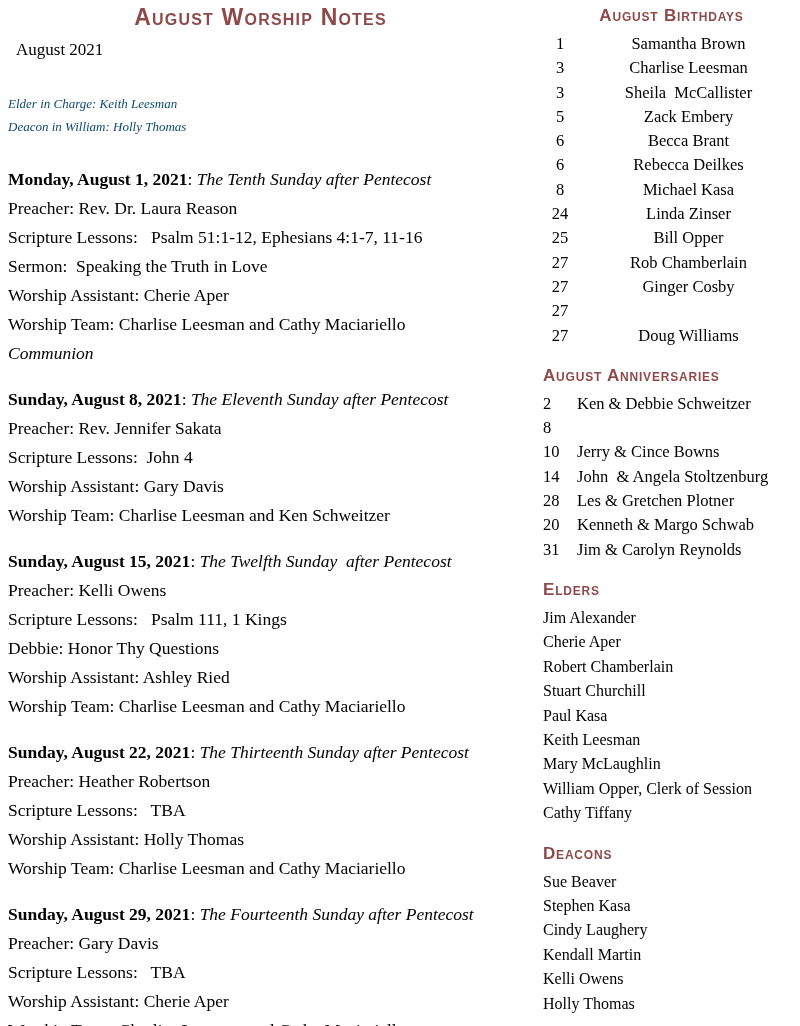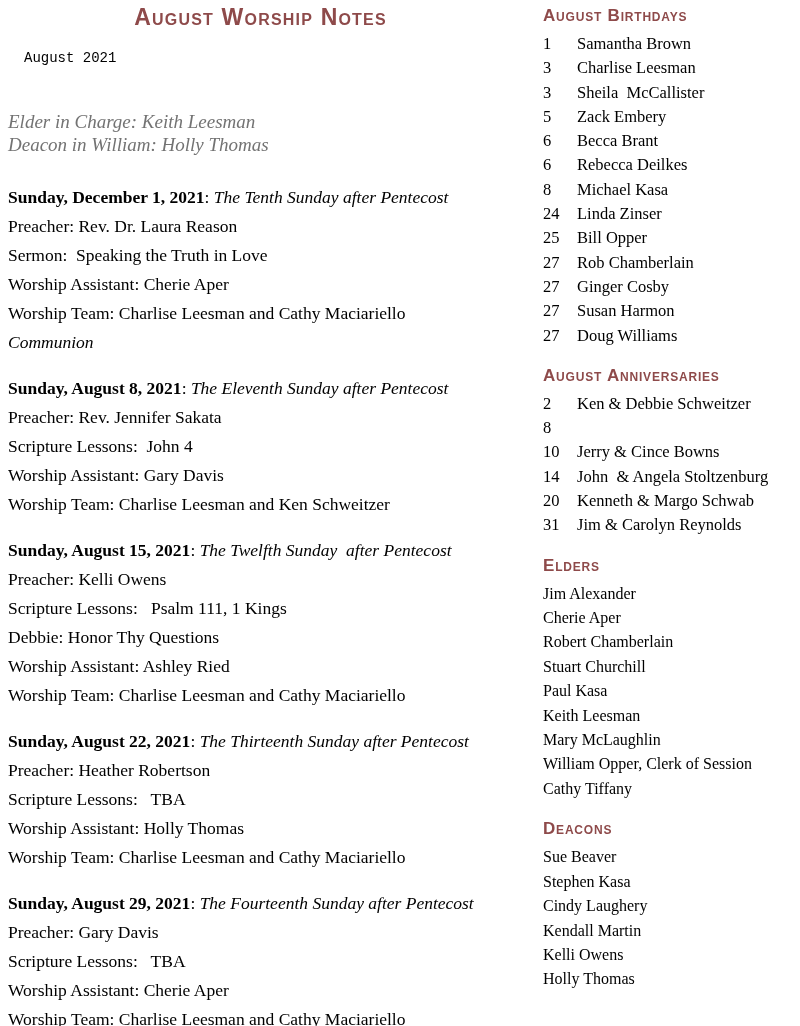--- a/index.html
+++ b/index.html
@@ -25,46 +25,45 @@
     font-variant: small-caps;
     font-weight: bold;
     font-size: 23px;
     letter-spacing: 1.2px;
     color: #8e4a4a;
     line-height: 25px;
     margin: 0;
     text-align: center;
   }
   .page-subtitle {
-    font-size: 14px;
+    font-size: 17px;
     line-height: 24px;
-    margin: 16px;
-    font-family: Liberation Mono, monospace;
+    margin: 8px;
   }
   .charge-block {
-    margin-top: 40px;
-    color: #737373;
+    margin-top: 30px;
+    color: #0c4a6e;
     font-style: italic;
-    font-size: 19px;
+    font-size: 13px;
     line-height: 23px;
   }
   .service {
     margin-top: 17px;
     font-size: 17.5px;
     line-height: 29px;
   }
   .service.first { margin-top: 27px; }
   .service-heading { white-space: pre-wrap; }
   .service-date { font-weight: bold; }
   .service-title { font-style: italic; }
   .service-line { white-space: pre-wrap; }
   .service-note { font-style: italic; }
 
   .section { margin-top: 17px; }
-  .section.first { margin-top: 0; }
+  .section.first { margin-top: 0; text-align: center; }
   .section-heading {
     font-family: "Liberation Sans", sans-serif;
     font-variant: small-caps;
     font-weight: bold;
     font-size: 17px;
     letter-spacing: 0.8px;
     color: #8e4a4a;
     line-height: 21px;
     margin: 0 0 6px 0;
   }
@@ -90,22 +89,23 @@
   <div class="left-col">
     <h1 class="page-title">August Worship Notes</h1>
     <div class="page-subtitle">August 2021</div>
 
     <div class="charge-block">
       <div>Elder in Charge: Keith Leesman</div>
       <div>Deacon in William: Holly Thomas</div>
     </div>
 
     <section class="service first">
-      <div class="service-heading"><span class="service-date">Sunday, December 1, 2021</span><span>: </span><span class="service-title">The Tenth Sunday after Pentecost</span></div>
+      <div class="service-heading"><span class="service-date">Monday, August 1, 2021</span><span>: </span><span class="service-title">The Tenth Sunday after Pentecost</span></div>
       <div class="service-line">Preacher: Rev. Dr. Laura Reason</div>
+      <div class="service-line">Scripture Lessons:   Psalm 51:1-12, Ephesians 4:1-7, 11-16</div>
       <div class="service-line">Sermon:  Speaking the Truth in Love</div>
       <div class="service-line">Worship Assistant: Cherie Aper</div>
       <div class="service-line">Worship Team: Charlise Leesman and Cathy Maciariello</div>
       <div class="service-line service-note">Communion</div>
     </section>
 
     <section class="service">
       <div class="service-heading"><span class="service-date">Sunday, August 8, 2021</span><span>: </span><span class="service-title">The Eleventh Sunday after Pentecost</span></div>
       <div class="service-line">Preacher: Rev. Jennifer Sakata</div>
       <div class="service-line">Scripture Lessons:  John 4</div>
@@ -147,30 +147,31 @@
       <div class="roster-row"><span class="roster-day">3</span><span class="roster-name">Charlise Leesman</span></div>
       <div class="roster-row"><span class="roster-day">3</span><span class="roster-name">Sheila  McCallister</span></div>
       <div class="roster-row"><span class="roster-day">5</span><span class="roster-name">Zack Embery</span></div>
       <div class="roster-row"><span class="roster-day">6</span><span class="roster-name">Becca Brant</span></div>
       <div class="roster-row"><span class="roster-day">6</span><span class="roster-name">Rebecca Deilkes</span></div>
       <div class="roster-row"><span class="roster-day">8</span><span class="roster-name">Michael Kasa</span></div>
       <div class="roster-row"><span class="roster-day">24</span><span class="roster-name">Linda Zinser</span></div>
       <div class="roster-row"><span class="roster-day">25</span><span class="roster-name">Bill Opper</span></div>
       <div class="roster-row"><span class="roster-day">27</span><span class="roster-name">Rob Chamberlain</span></div>
       <div class="roster-row"><span class="roster-day">27</span><span class="roster-name">Ginger Cosby</span></div>
-      <div class="roster-row"><span class="roster-day">27</span><span class="roster-name">Susan Harmon</span></div>
+      <div class="roster-row"><span class="roster-day">27</span></div>
       <div class="roster-row"><span class="roster-day">27</span><span class="roster-name">Doug Williams</span></div>
     </section>
 
     <section class="section">
       <h2 class="section-heading">August Anniversaries</h2>
       <div class="roster-row"><span class="roster-day">2</span><span class="roster-name">Ken &amp; Debbie Schweitzer</span></div>
       <div class="roster-row"><span class="roster-day">8</span></div>
       <div class="roster-row"><span class="roster-day">10</span><span class="roster-name">Jerry &amp; Cince Bowns</span></div>
       <div class="roster-row"><span class="roster-day">14</span><span class="roster-name">John  &amp; Angela Stoltzenburg</span></div>
+      <div class="roster-row"><span class="roster-day">28</span><span class="roster-name">Les &amp; Gretchen Plotner</span></div>
       <div class="roster-row"><span class="roster-day">20</span><span class="roster-name">Kenneth &amp; Margo Schwab</span></div>
       <div class="roster-row"><span class="roster-day">31</span><span class="roster-name">Jim &amp; Carolyn Reynolds</span></div>
     </section>
 
     <section class="section">
       <h2 class="section-heading">Elders</h2>
       <div class="name-row">Jim Alexander</div>
       <div class="name-row">Cherie Aper</div>
       <div class="name-row">Robert Chamberlain</div>
       <div class="name-row">Stuart Churchill</div>

